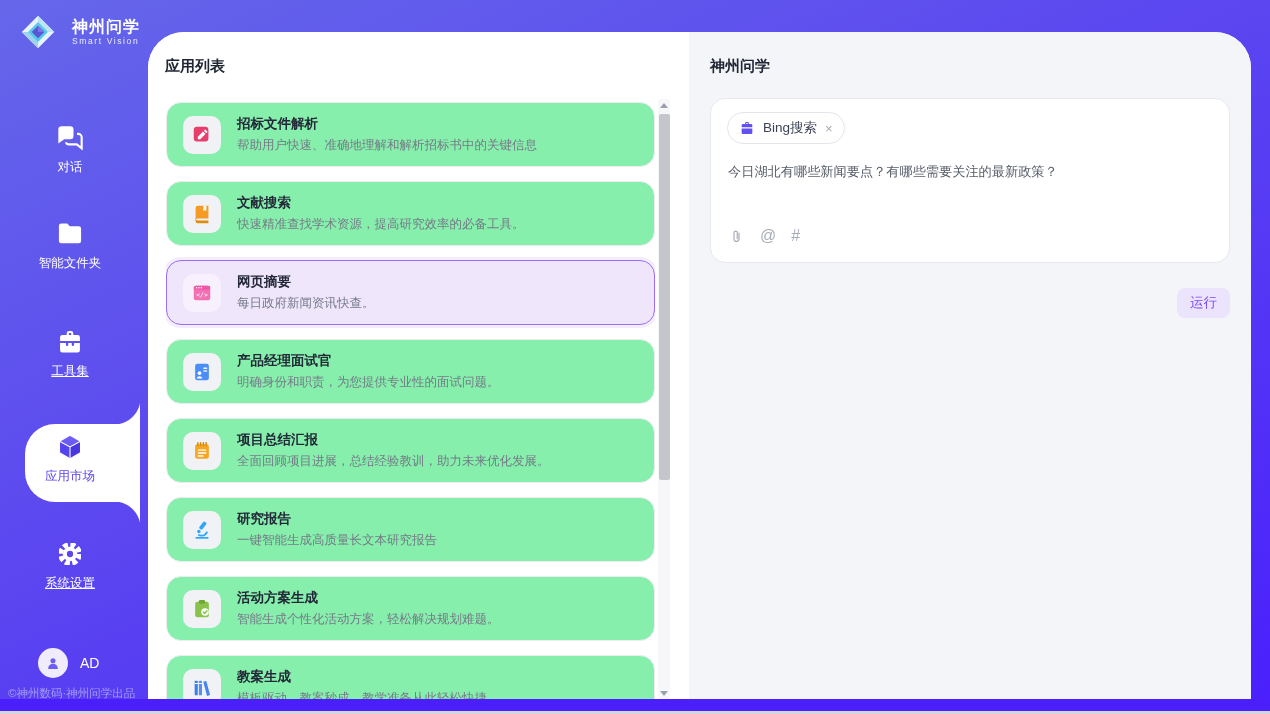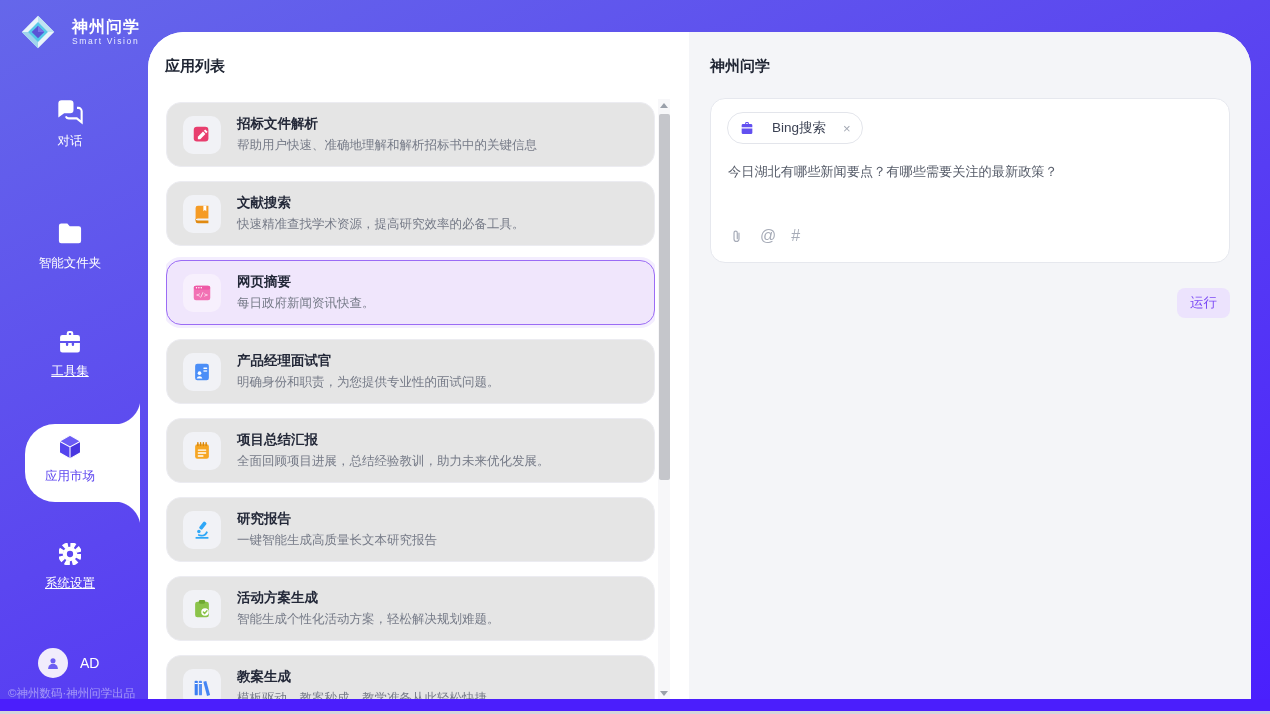--- a/index.html
+++ b/index.html
@@ -43,21 +43,21 @@
   
   .main { position:absolute; left:148px; top:15px; width:1103px; height:710px;
           border-radius:36px 36px 26px 26px; overflow:hidden; display:flex; background:#fff;margin-top:17px; }
 
   
   .list-col { position:relative; width:541px; background:#fff; }
   .panel-title { position:absolute; font-size:15px; font-weight:700; color:#202634; }
   .list-col .panel-title { left:17px; top:25px; }
 
   .cards { position:absolute; left:18px; top:70px; width:489px; bottom:0; overflow:hidden; }
-  .app-card { position:relative; width:489px; height:65px; margin-bottom:14px; background:#e5e5e5;
+  .app-card { position:relative; width:489px; height:65px; margin-bottom:14px; background:#86efac;
               border:1px solid #ececf1; border-radius:15px; display:flex; align-items:center;
               padding:0 16px; gap:16px; cursor:pointer; }
   .app-card.selected { background:#f0e6fc; border:1.5px solid #9b6cf5;
               box-shadow:0 0 0 3px rgba(155,108,245,.12); }
   .tile { width:38px; height:38px; border-radius:10px; background:#f1f2f6; flex:none;
           display:flex; align-items:center; justify-content:center; }
   .app-card.selected .tile { background:#f7f0fd; }
   .tile svg { width:22px; height:22px; }
   .card-txt { display:flex; flex-direction:column; gap:4px; }
   .card-title { font-size:13.5px; font-weight:700; color:#232838; }
@@ -70,21 +70,21 @@
   .tri-up { width:0; height:0; border-left:4px solid transparent; border-right:4px solid transparent; border-bottom:5px solid #9aa0aa; }
   .tri-down { width:0; height:0; border-left:4px solid transparent; border-right:4px solid transparent; border-top:5px solid #9aa0aa; }
   .sb-thumb { position:absolute; left:0.5px; top:15px; width:11px; height:366px; background:#c5c6cb; border-radius:2px; cursor:pointer; }
 
   
   .detail-col { position:relative; flex:1; background:#f4f5f8; }
   .detail-col .panel-title { left:21px; top:25px; }
   .detail-card { position:absolute; left:21px; top:66px; width:520px; height:165px; background:#fff;
                  border:1px solid #e6e8ee; border-radius:15px; }
   .chip { position:absolute; left:16px; top:13px; height:32px; padding:0 11px; background:#fff;
-          border:1px solid #e3e5eb; border-radius:16px; display:flex; align-items:center; gap:17px; cursor:pointer; }
+          border:1px solid #e3e5eb; border-radius:16px; display:flex; align-items:center; gap:8px; cursor:pointer; }
   .chip svg { width:16px; height:16px; }
   .chip-label { font-size:13.5px; color:#3c4254; }
   .chip-close { font-size:13px; color:#a3a8b3; cursor:pointer; line-height:1; }
   .query-text { position:absolute; left:17px; top:63px; width:480px; font-size:13.2px; color:#565c69; line-height:1.5; }
   .composer { position:absolute; left:17px; bottom:17px; display:flex; align-items:center; gap:15px; }
   .composer .cicon { color:#a7acb8; font-size:16px; cursor:pointer; display:flex; align-items:center; }
   .composer svg { width:17px; height:17px; }
   .at-glyph,.hash-glyph { font-size:17px; color:#a7acb8; font-weight:400; }
   .run-btn { position:absolute; right:21px; top:256px; width:53px; height:30px; background:#ece3fd;
              color:#7c4bf5; font-size:13.5px; border:none; border-radius:8px; cursor:pointer;
@@ -107,21 +107,21 @@
       <div class="brand-name">神州问学</div>
       <div class="brand-tag">Smart Vision</div>
     </div>
   </div>
 
   <div class="active-bubble">
     <div class="curve-top"></div>
     <div class="curve-bottom"></div>
   </div>
 
-  <div class="nav-item" style="top:98px;">
+  <div class="nav-item" style="top:124px;">
     <svg viewBox="0 0 24 24">
       <path fill="#fff" d="M2 4.8A2.8 2.8 0 0 1 4.8 2h7.4A2.8 2.8 0 0 1 15 4.8v5.4a2.8 2.8 0 0 1-2.8 2.8H7l-5 3.8z"></path>
       <path fill="none" stroke="#fff" stroke-width="1.8" d="M18 8.5h1.2A2.8 2.8 0 0 1 22 11.3v9.5l-4.2-3.3H11a2.8 2.8 0 0 1-2.6-1.8"></path>
     </svg>
     <span class="nav-label">对话</span>
   </div>
 
   <div class="nav-item" style="top:220px;">
     <svg viewBox="0 0 24 24">
       <path fill="#fff" d="M2.5 5A2 2 0 0 1 4.5 3h5.2l2.1 2.3h7.7a2 2 0 0 1 2 2V18a2 2 0 0 1-2 2h-15a2 2 0 0 1-2-2z"></path>

